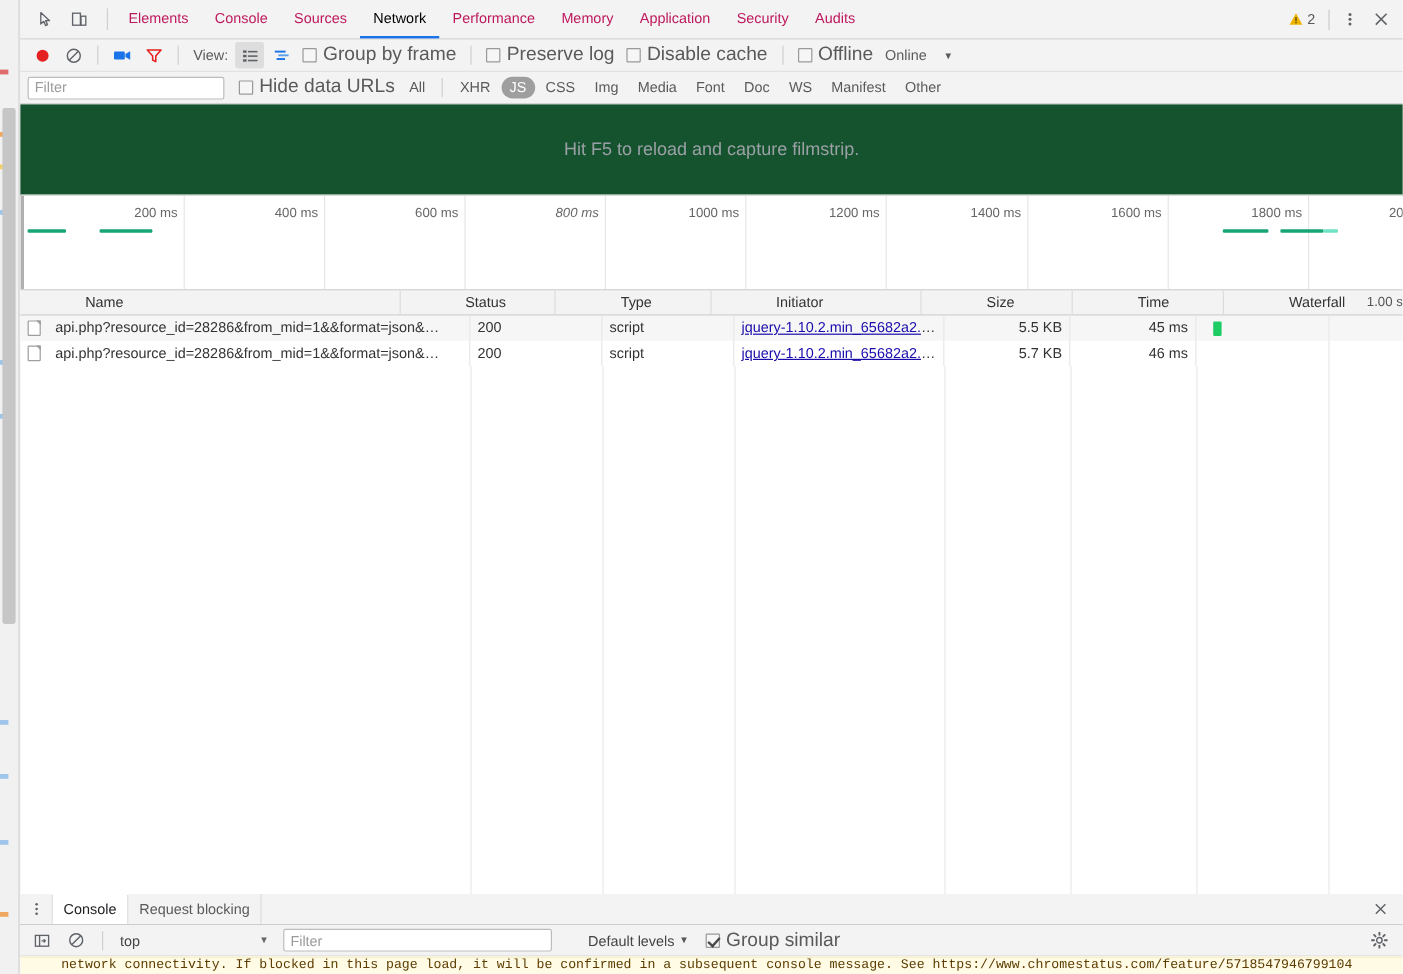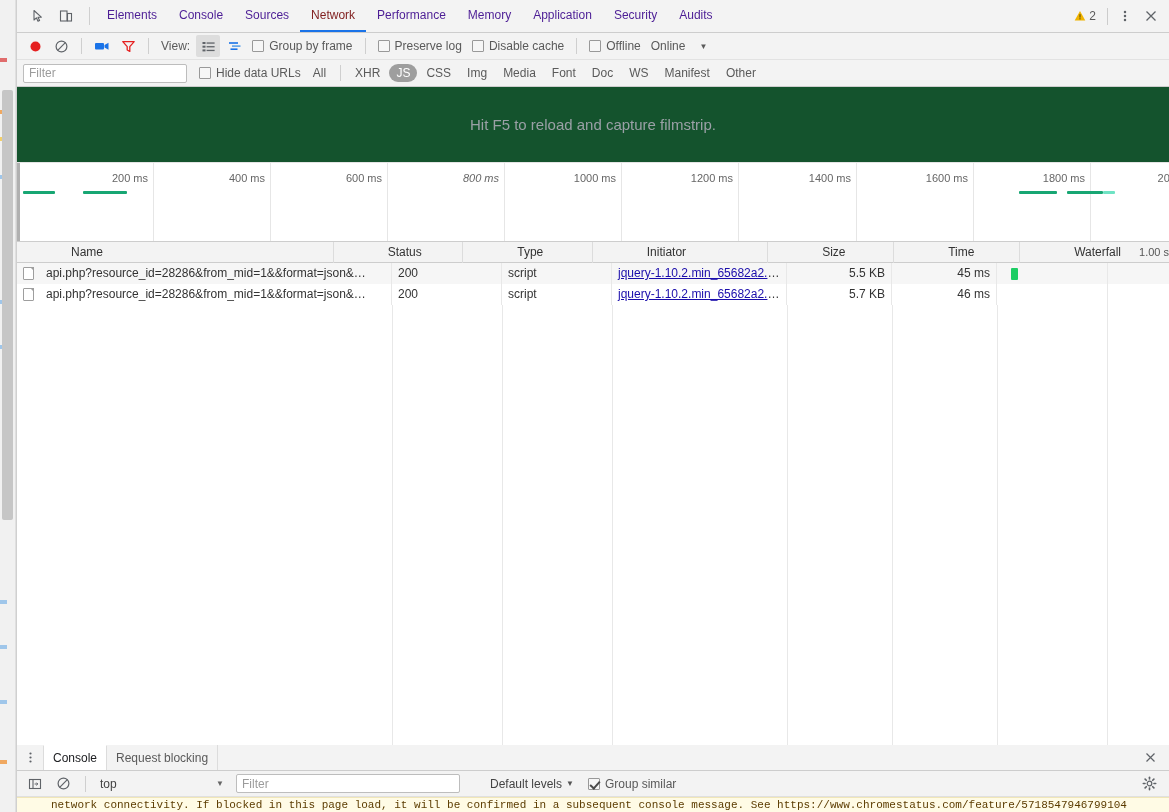--- a/index.html
+++ b/index.html
@@ -38,24 +38,24 @@
   }
   .tb-icons { display: flex; align-items: center; padding: 0 4px 0 8px; gap: 2px; }
   .tb-iconbtn {
     width: 26px; height: 26px; display: flex; align-items: center; justify-content: center;
     border-radius: 2px; cursor: pointer;
   }
   .tb-sep { width: 1px; background: #cfcfcf; margin: 7px 6px; }
   .tabs { display: flex; align-items: stretch; }
   .tab {
     display: flex; align-items: center; padding: 0 11px;
-    font-size: 12px; color: #4c1d95; cursor: pointer;
+    font-size: 12px; color: #be185d; cursor: pointer;
     border-bottom: 2px solid transparent; white-space: nowrap;
   }
-  .tab.active { color: #7f1d1d; border-bottom-color: #1a73e8; }
+  .tab.active { color: #000000; border-bottom-color: #1a73e8; }
   .tabbar-right { margin-left: auto; display: flex; align-items: center; padding-right: 6px; gap: 2px; }
   .warn-chip {
     display: flex; align-items: center; gap: 3px; padding: 0 6px; height: 22px;
     border-radius: 2px; cursor: pointer; font-size: 12px; color: #5a5a5a;
   }
   .vsep { width: 1px; height: 17px; background: #ccc; margin: 0 3px; }
   .icon-btn-sm {
     width: 24px; height: 24px; display: flex; align-items: center; justify-content: center;
     border-radius: 2px; cursor: pointer; color: #5f6368;
   }
@@ -75,21 +75,21 @@
   .chk-wrap { display: flex; align-items: center; gap: 5px; cursor: pointer; margin: 0 4px; white-space: nowrap; }
   .chkbox {
     width: 12px; height: 12px; border: 1px solid #999; background: #f6f6f6;
     border-radius: 1px; flex: 0 0 12px; position: relative;
   }
   .chkbox.checked { background: #f6f6f6; }
   .chkbox.checked::after {
     content: ""; position: absolute; left: 3px; top: 0px; width: 4px; height: 8px;
     border: solid #4a4a4a; border-width: 0 2px 2px 0; transform: rotate(42deg);
   }
-  .chk-label { font-size: 12px; color: #5a5a5a; }
+  .chk-label { font-size: 16px; color: #5a5a5a; }
   .online-caret { font-size: 8px; color: #5a5a5a; padding: 0 8px; cursor: pointer; }
 
   
   .filter-toolbar {
     height: 27px; flex: 0 0 27px; display: flex; align-items: center;
     background: #f3f3f3; border-bottom: 1px solid #cdcdcd; padding: 0 6px; gap: 0;
   }
   .filter-input {
     width: 164px; height: 19px; border: 1px solid #bdbdbd; border-radius: 2px;
     background: #fff; font-size: 12px; padding: 0 5px; color: #333;

